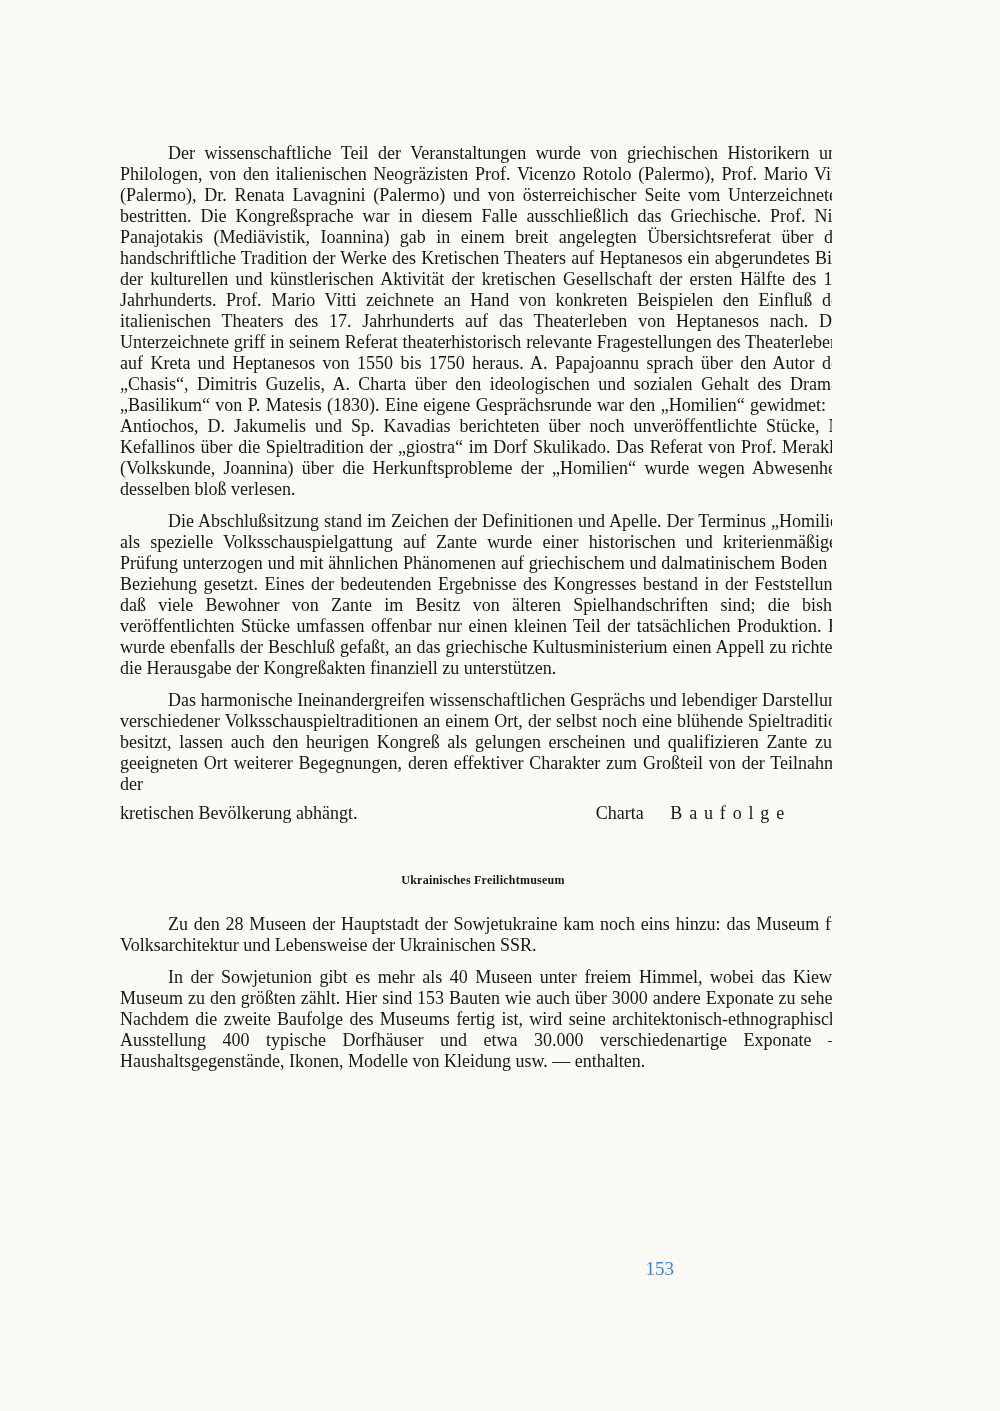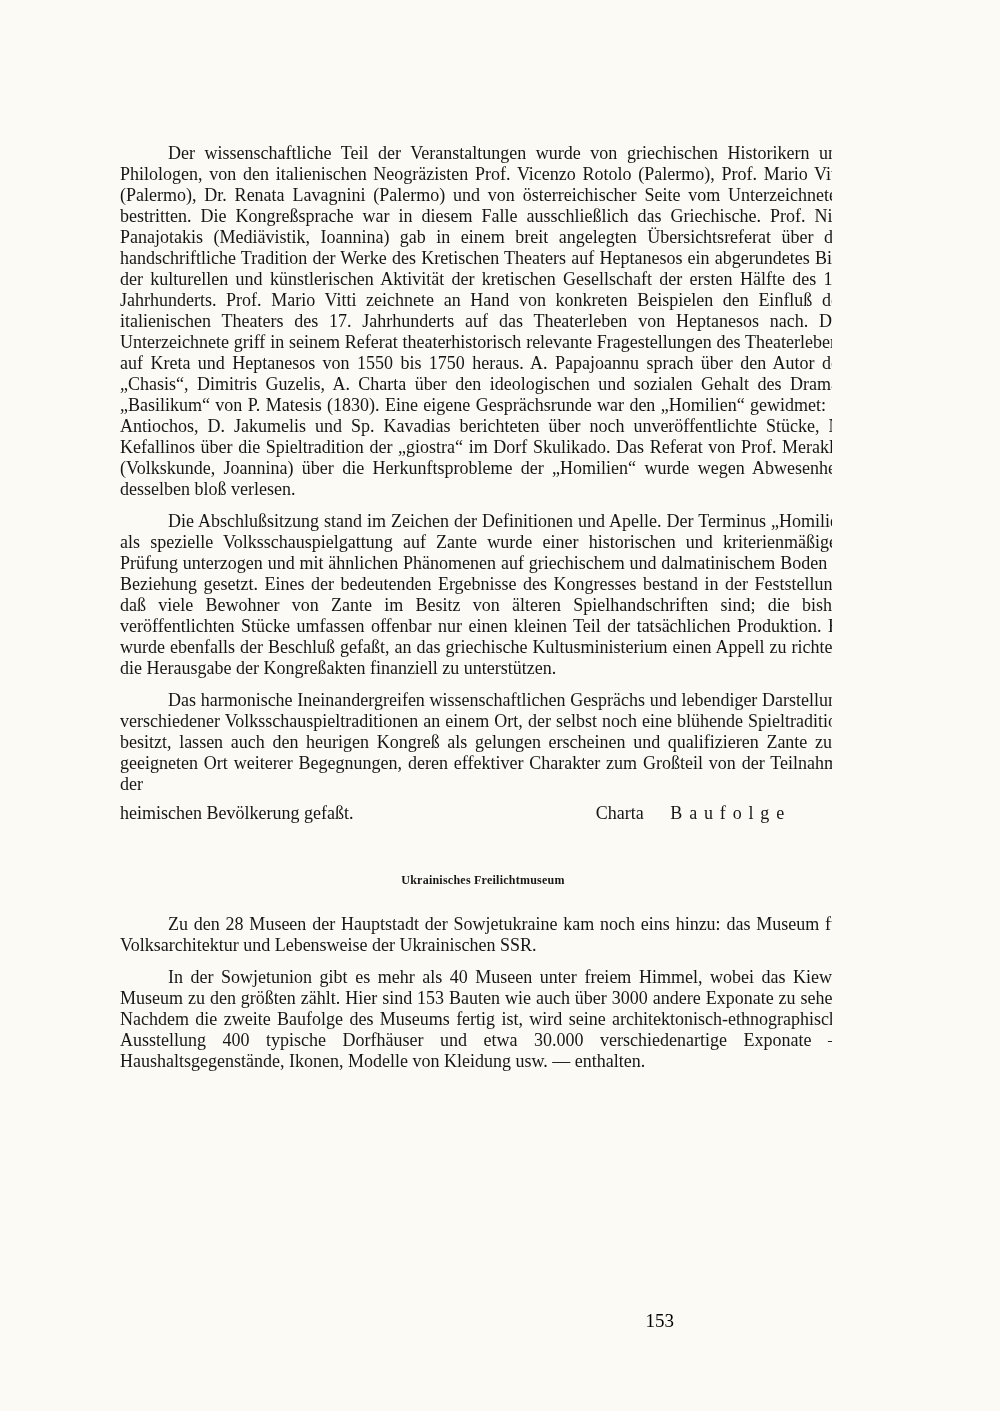--- a/index.html
+++ b/index.html
@@ -56,40 +56,40 @@
     .heading {
       margin: 46px 0 23px 0;
       font-size: 12px;
       font-weight: bold;
       text-align: center;
       text-indent: 0;
       letter-spacing: 0.02em;
     }
     .page-number {
       position: absolute;
-      top: 1310px;
+      top: 1258px;
       right: 158px;
       font-size: 19px;
-      color: #000000;
+      color: #3b82f6;
     }
   </style>
 </head>
 <body>
 
 <div class="page">
   <div class="content">
 
     <p class="para">Der wissenschaftliche Teil der Veranstaltungen wurde von griechischen Historikern und Philologen, von den italienischen Neogräzisten Prof. Vicenzo Rotolo (Palermo), Prof. Mario Vitti (Palermo), Dr. Renata Lavagnini (Palermo) und von österreichischer Seite vom Unterzeichneten bestritten. Die Kongreßsprache war in diesem Falle ausschließlich das Griechische. Prof. Nik. Panajotakis (Mediävistik, Ioannina) gab in einem breit angelegten Übersichtsreferat über die handschriftliche Tradition der Werke des Kretischen Theaters auf Heptanesos ein abgerundetes Bild der kulturellen und künstlerischen Aktivität der kretischen Gesellschaft der ersten Hälfte des 17. Jahrhunderts. Prof. Mario Vitti zeichnete an Hand von konkreten Beispielen den Einfluß des italienischen Theaters des 17. Jahrhunderts auf das Theaterleben von Heptanesos nach. Der Unterzeichnete griff in seinem Referat theaterhistorisch relevante Fragestellungen des Theaterlebens auf Kreta und Heptanesos von 1550 bis 1750 heraus. A. Papajoannu sprach über den Autor des „Chasis“, Dimitris Guzelis, A. Charta über den ideologischen und sozialen Gehalt des Dramas „Basilikum“ von P. Matesis (1830). Eine eigene Gesprächsrunde war den „Homilien“ gewidmet: S. Antiochos, D. Jakumelis und Sp. Kavadias berichteten über noch unveröffentlichte Stücke, N. Kefallinos über die Spieltradition der „giostra“ im Dorf Skulikado. Das Referat von Prof. Meraklis (Volkskunde, Joannina) über die Herkunftsprobleme der „Homilien“ wurde wegen Abwesenheit desselben bloß verlesen.</p>
 
     <p class="para">Die Abschlußsitzung stand im Zeichen der Definitionen und Apelle. Der Terminus „Homilie“ als spezielle Volksschauspielgattung auf Zante wurde einer historischen und kriterienmäßigen Prüfung unterzogen und mit ähnlichen Phänomenen auf griechischem und dalmatinischem Boden in Beziehung gesetzt. Eines der bedeutenden Ergebnisse des Kongresses bestand in der Feststellung, daß viele Bewohner von Zante im Besitz von älteren Spielhandschriften sind; die bisher veröffentlichten Stücke umfassen offenbar nur einen kleinen Teil der tatsächlichen Produktion. Es wurde ebenfalls der Beschluß gefaßt, an das griechische Kultusministerium einen Appell zu richten, die Herausgabe der Kongreßakten finanziell zu unterstützen.</p>
 
     <p class="para closing">Das harmonische Ineinandergreifen wissenschaftlichen Gesprächs und lebendiger Darstellung verschiedener Volksschauspieltraditionen an einem Ort, der selbst noch eine blühende Spieltradition besitzt, lassen auch den heurigen Kongreß als gelungen erscheinen und qualifizieren Zante zum geeigneten Ort weiterer Begegnungen, deren effektiver Charakter zum Großteil von der Teilnahme der</p>
 
     <div class="last-line">
-      <span>heimischen Bevölkerung gefaßt.</span>
+      <span>kretischen Bevölkerung abhängt.</span>
       <span class="signature">
         <span>Charta</span>
         <span class="surname">Baufolge</span>
       </span>
     </div>
 
     <h2 class="heading">Ukrainisches Freilichtmuseum</h2>
 
 
     <p class="para">Zu den 28 Museen der Hauptstadt der Sowjetukraine kam noch eins hinzu: das Museum für Volksarchitektur und Lebensweise der Ukrainischen SSR.</p>

